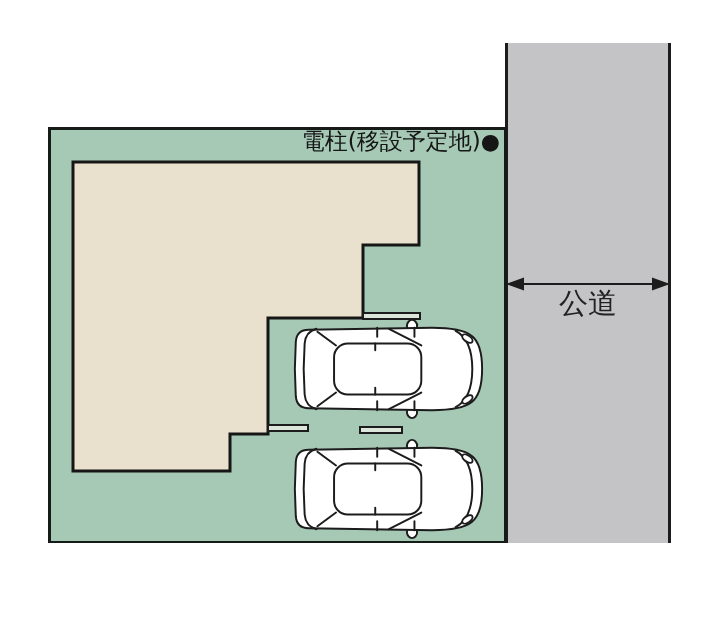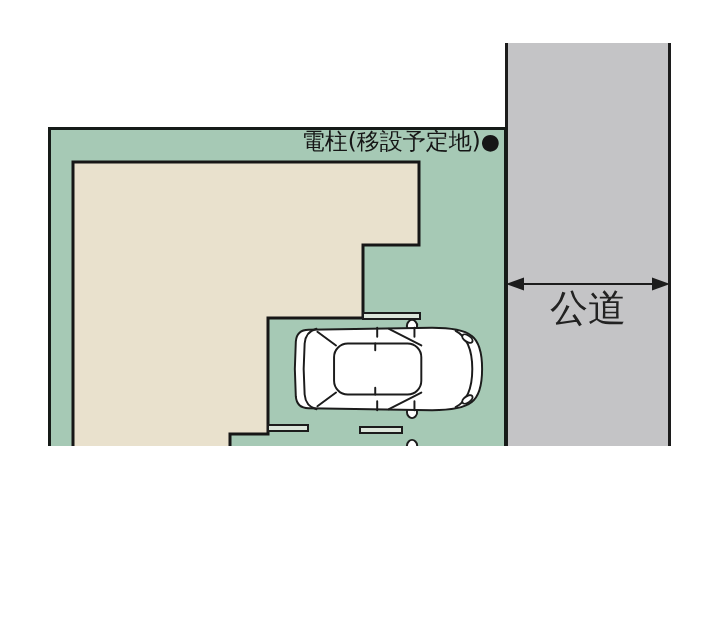--- a/index.html
+++ b/index.html
@@ -1,19 +1,19 @@
 <!DOCTYPE html>
 <html><head>
 <meta charset="utf-8">
 <style>
   html, body { margin: 0; padding: 0; background: #ffffff; }
   .canvas {
     position: relative;
     width: 703px;
-    height: 446px;
+    height: 543px;
     background: #ffffff;
     overflow: hidden;
     font-family: "DejaVu Sans", "Liberation Sans", sans-serif;
   }
   .layer { position: absolute; left: 0; top: 0; }
   .label { position: absolute; color: #161616; }
   .pole-label {
     top: 129px;
     right: 203px;
     font-size: 23px;
@@ -29,21 +29,21 @@
     text-align: center;
     font-size: 50px;
     font-weight: 700;
     letter-spacing: 0px;
   }
   .road-label {
     left: 505px;
     top: 287px;
     width: 166px;
     text-align: center;
-    font-size: 38px;
+    font-size: 29px;
     line-height: 1.12;
     color: #222222;
   }
 </style>
 </head>
 <body>
 
 <div class="canvas">
 
   <svg class="layer" width="703" height="630" viewBox="0 0 703 630">

